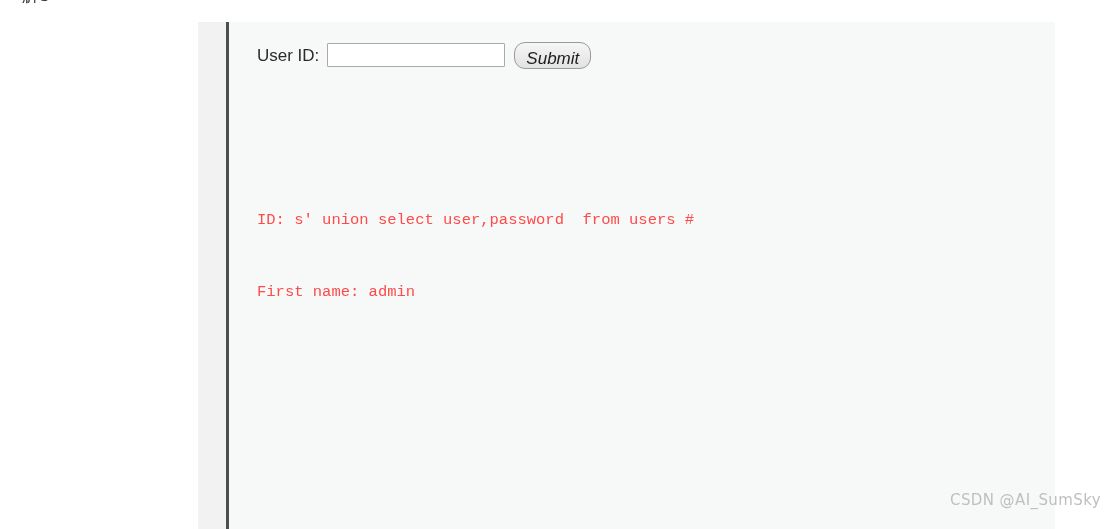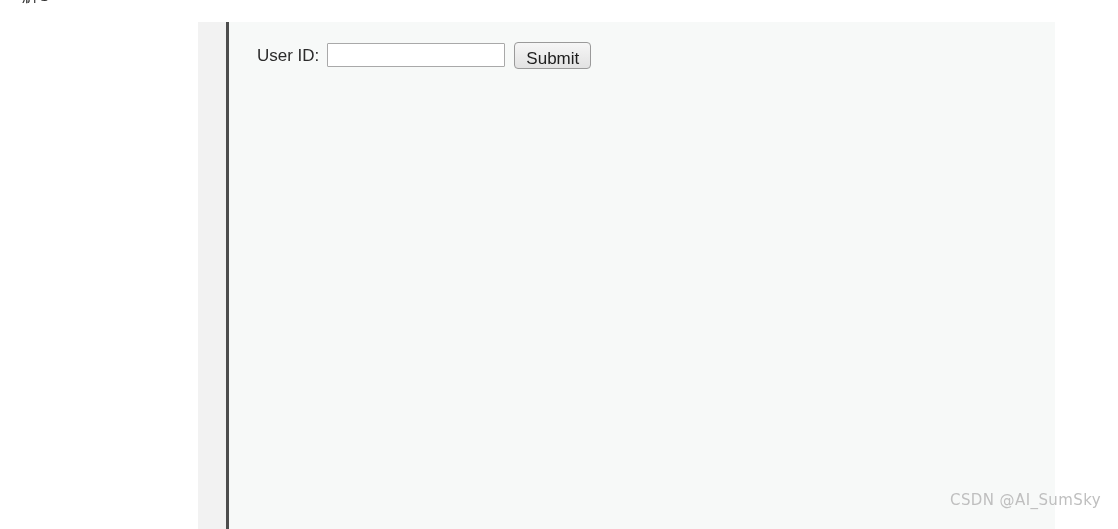--- a/index.html
+++ b/index.html
@@ -91,23 +91,24 @@
   #submit-button {
     margin-left: 9px;
     height: 27px;
     padding: 7px 11px;
     box-sizing: border-box;
     font-family: "Liberation Sans", sans-serif;
     font-size: 17px;
     color: #1d1d1d;
     background: linear-gradient(#f6f6f6, #e2e2e2);
     border: 1px solid #9a9a9a;
-    border-radius: 4px;
+    border-radius: 11px;
     cursor: pointer;
     line-height: 1;
+    font-style: italic;
   }
 
   
   #results {
     margin-top: 18px;
     font-family: "Liberation Mono", "DejaVu Sans Mono", monospace;
     font-size: 15.5px;
     color: #ff4a4a;
     line-height: 24px;
     white-space: pre;
@@ -144,20 +145,22 @@
 
   <div id="user-form">
     <span id="user-id-label">User ID:</span>
     <input id="user-id-input" type="text" placeholder="" style="">
     <button id="submit-button">Submit</button>
   </div>
 
   <div id="results">
 
     <div class="result-block">
+      <div class="result-line">ID: s' union select user,password  from users #</div>
+      <div class="result-line">First name: admin</div>
     </div>
 
     <div class="result-block">
       
       
       
     </div>
 
     
 

